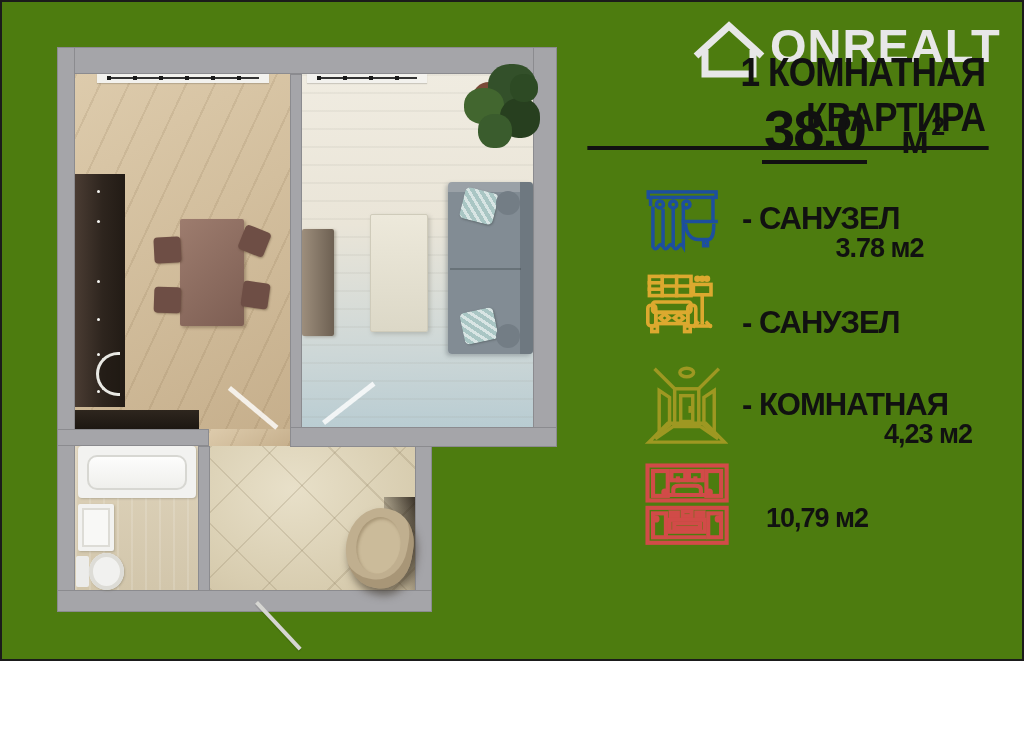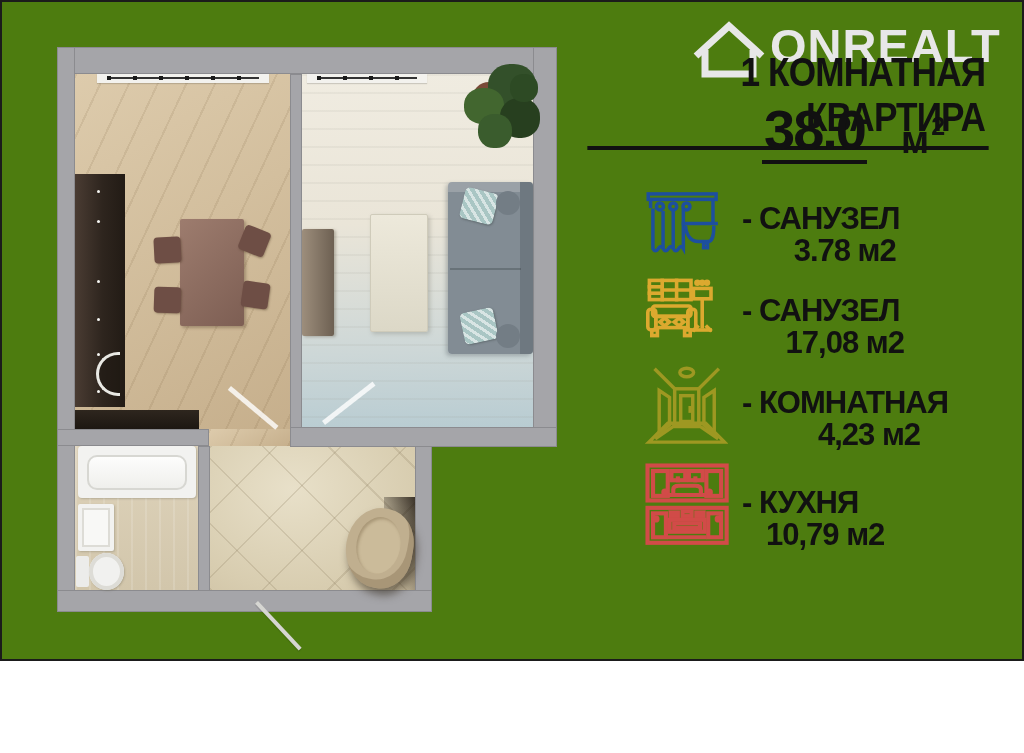--- a/index.html
+++ b/index.html
@@ -69,22 +69,22 @@
      border-bottom:4px solid #111;padding:0 4px 6px 4px;transform:scaleX(.88);}
   .arealine{left:760px;top:100px;display:flex;align-items:flex-start;}
   .area-num{font-size:56px;font-weight:bold;color:#111;letter-spacing:-2px;border-bottom:4px solid #111;
      padding:0 2px 2px 2px;line-height:1;}
   .area-unit{font-size:38px;font-weight:bold;color:#111;margin-left:34px;margin-top:12px;line-height:1;}
   .area-sup{font-size:25px;font-weight:bold;color:#111;vertical-align:18px;margin-left:2px;}
   .legend-row{position:absolute;display:flex;align-items:center;}
   .legend-icon{width:100px;flex:0 0 100px;display:flex;justify-content:flex-start;}
   .legend-text{display:inline-block;margin-top:25px;}
   .legend-name{font-size:31px;font-weight:bold;color:#111;letter-spacing:-1px;line-height:1.02;white-space:nowrap;}
-  .legend-area{font-size:31px;font-weight:bold;color:#111;letter-spacing:-1px;line-height:1.02;
-     text-align:center;transform:translateX(24px);white-space:nowrap;}
+  .legend-area{font-size:27px;font-weight:bold;color:#111;letter-spacing:-1px;line-height:1.02;
+     text-align:right;transform:translateX(24px);white-space:nowrap;}
   svg{display:block;}
 </style>
 </head>
 <body>
 
 <div class="canvas">
 
   <div>
 
     <div class="floor floor-kitchen" style="left:73px;top:72px;width:215px;height:355px;"></div>
@@ -220,21 +220,20 @@
         <rect x="56" y="44" width="10" height="26" rx="4"></rect>
         <rect x="16" y="53" width="40" height="14"></rect>
         <path d="M27,55 l6,5 l-6,5 l-6,-5 z"></path>
           <path d="M45,55 l6,5 l-6,5 l-6,-5 z"></path>
         <rect x="11" y="70" width="7" height="7"></rect>
           <rect x="52" y="70" width="7" height="7"></rect>
       </svg>
     </div>
     <div class="legend-text">
       <div class="legend-name">- САНУЗЕЛ</div>
-      <div class="legend-area">17,08 м2</div>
     </div>
   </div>
 
   <div class="legend-row" style="left:640px;top:358px;">
     <div class="legend-icon">
       <svg width="86" height="92" viewBox="0 0 100 100" fill="none" stroke="#9e9822" stroke-width="4" stroke-linecap="square">
         <ellipse cx="52" cy="11" rx="8" ry="5"></ellipse>
         <line x1="16" y1="8" x2="38" y2="30"></line>
           <line x1="88" y1="8" x2="66" y2="30"></line>
         <rect x="38" y="30" width="28" height="42"></rect>
@@ -273,18 +272,17 @@
           <circle cx="83" cy="64" r="1.8" fill="#d14b48"></circle>
         <rect x="31" y="57" width="8" height="4"></rect>
           <rect x="59" y="57" width="8" height="4"></rect>
           <rect x="44" y="56" width="10" height="5"></rect>
         <rect x="30" y="65" width="38" height="13"></rect>
           <rect x="35" y="69" width="28" height="5"></rect>
         <line x1="30" y1="84" x2="68" y2="84"></line>
       </svg>
     </div>
     <div class="legend-text">
-      <div class="legend-name">- КУХНЯ</div>
       <div class="legend-area">10,79 м2</div>
     </div>
   </div>
 
 </div>
 
 </body></html>

